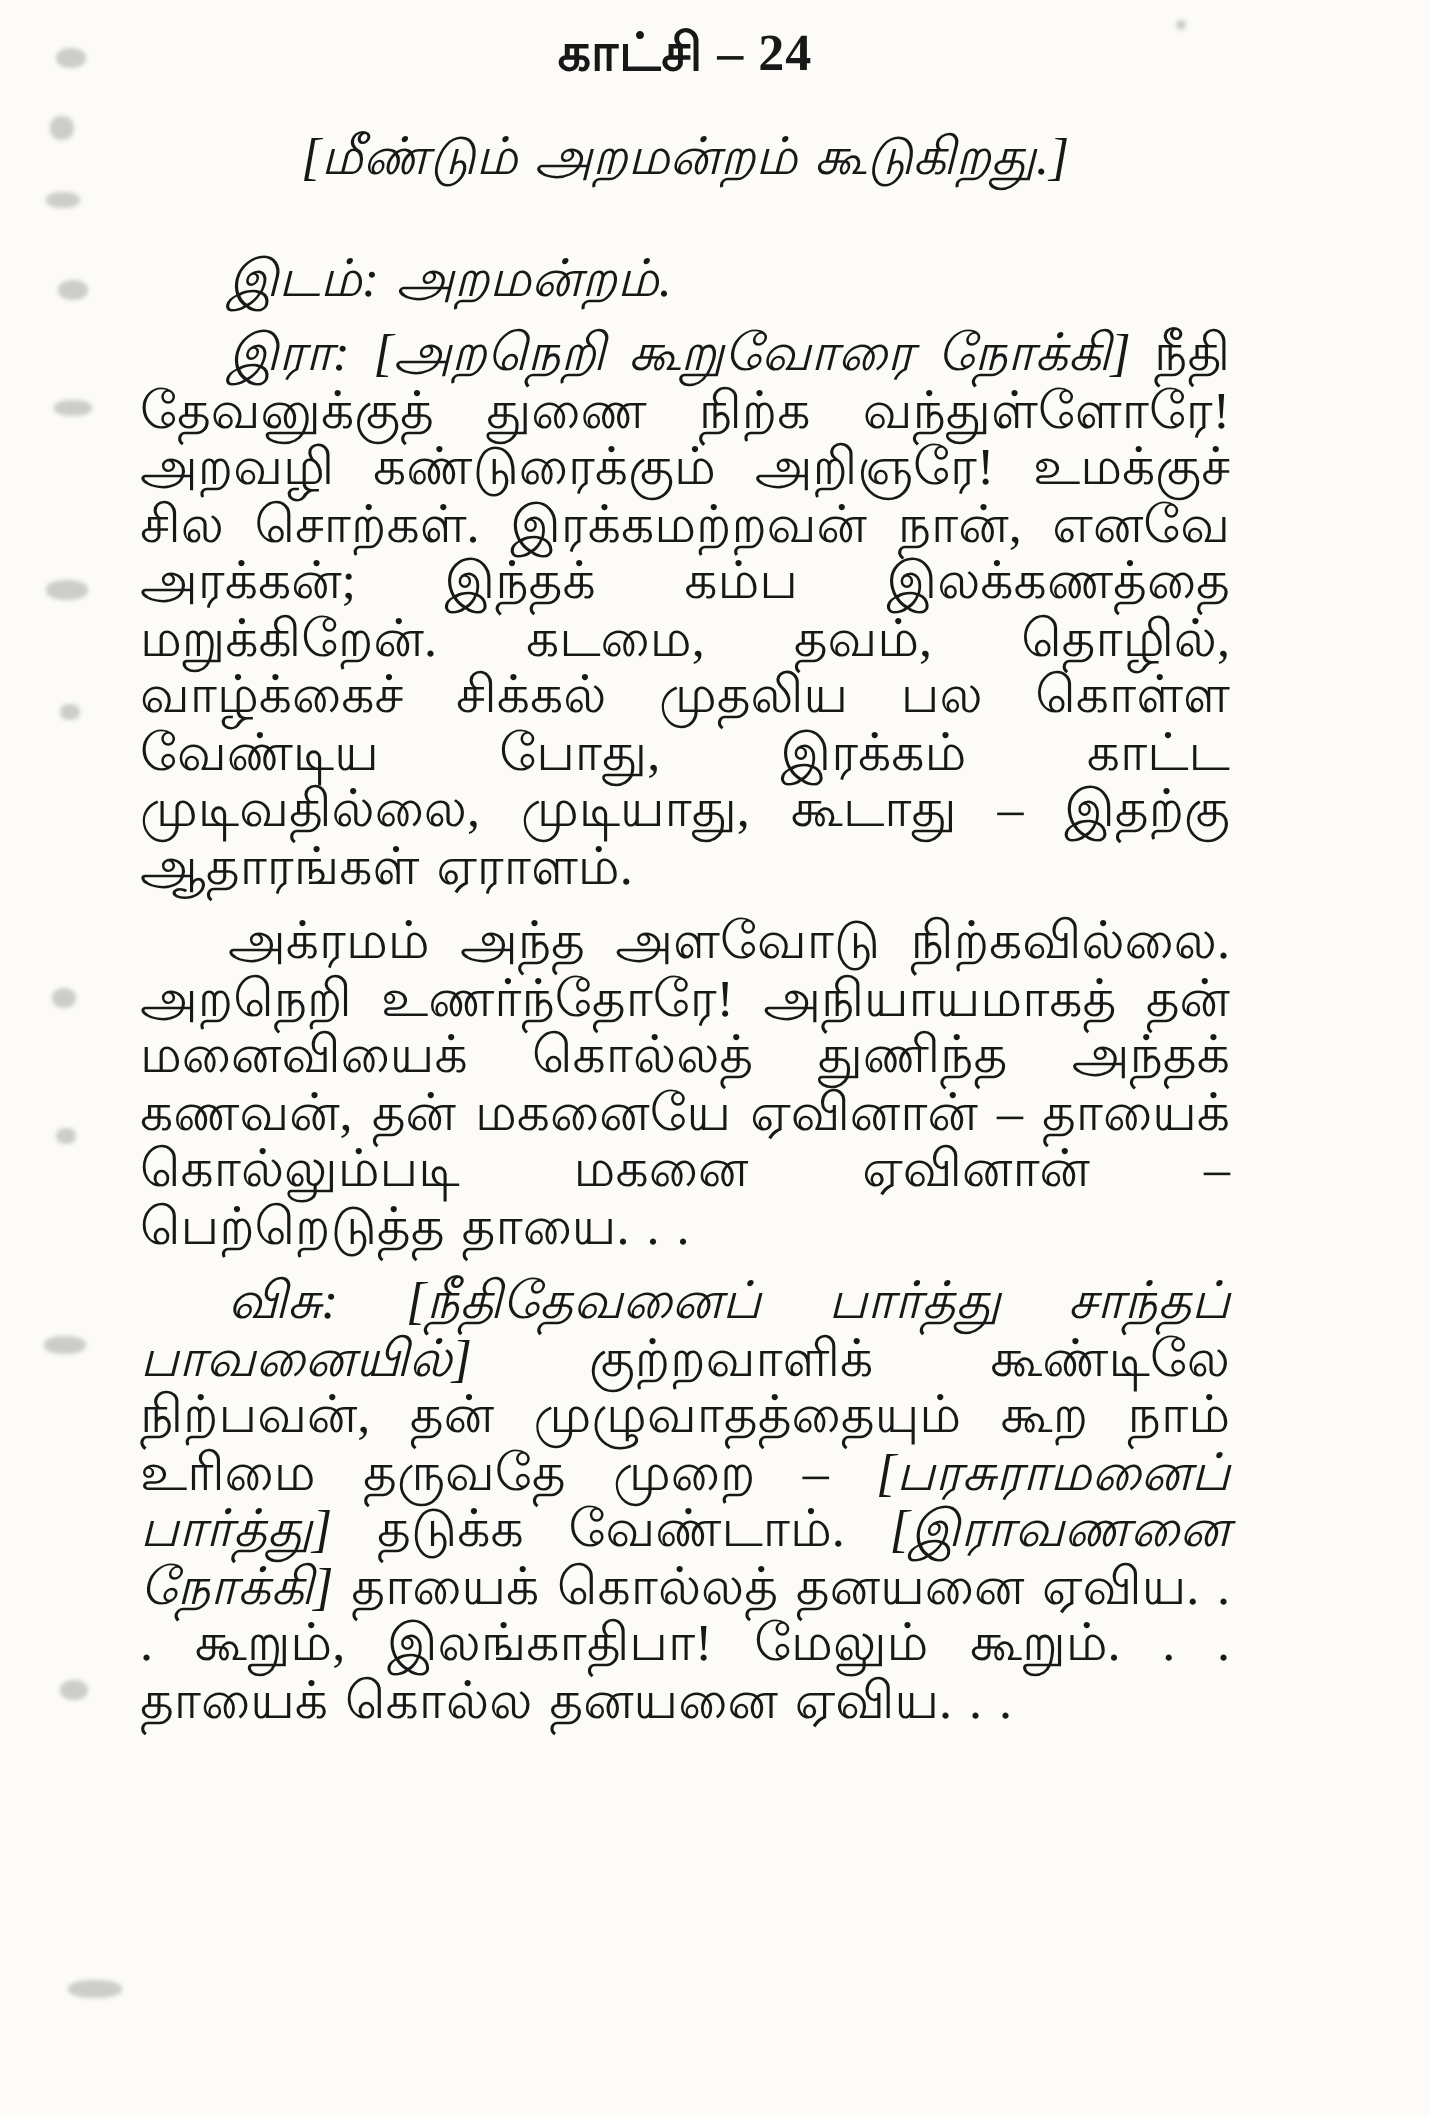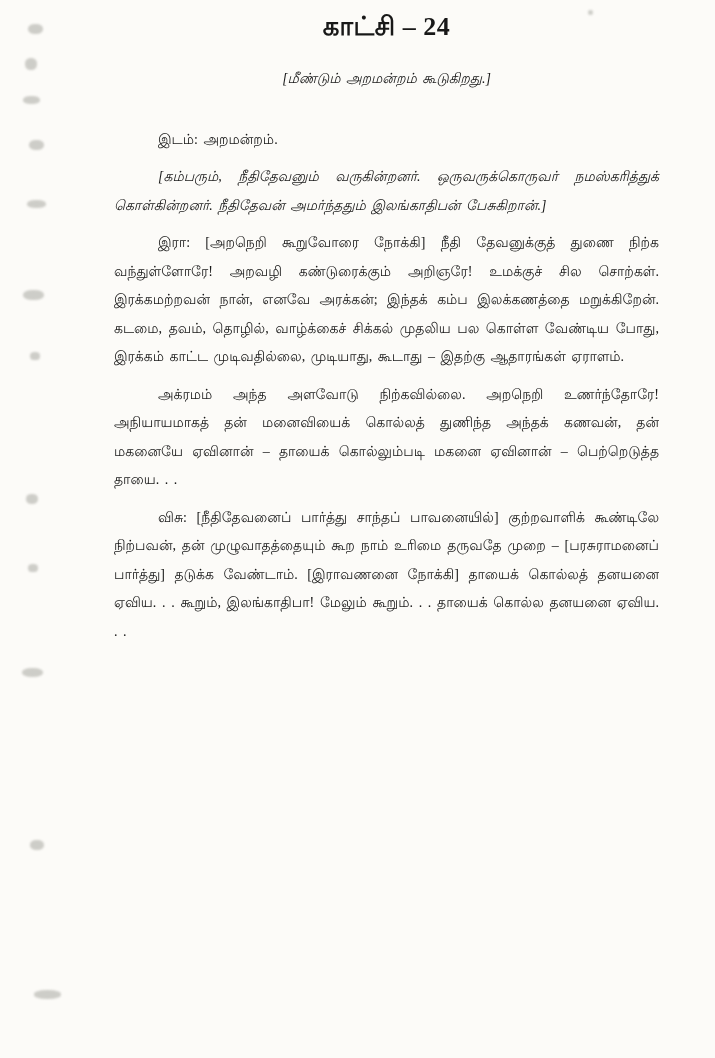--- a/index.html
+++ b/index.html
@@ -12,48 +12,47 @@
     background:var(--paper);
     font-family:"Liberation Serif","DejaVu Serif",serif;
     color:var(--ink);
     overflow:hidden;
   }
   .page{
     position:relative;
     width:655px;height:1058px;
     background:var(--paper);
     overflow:hidden;
-    padding-left:44px;
   }
   .content{
     position:relative;
     padding:12px 40px 0 70px;
   }
   h1.scene-title{
     margin:0 0 20px 0;
     text-align:center;
     font-size:26px;
     font-weight:bold;
     letter-spacing:.5px;
   }
   p{
     margin:0 0 9px 0;
-    font-size:14px;
+    font-size:26px;
     line-height:28.5px;
     text-align:justify;
     text-indent:44px;
     word-spacing:2px;
   }
   p.center-direction{
     text-align:center;
     text-indent:0;
     font-style:italic;
     margin:0 0 11px 0;
   }
-  .italic{margin-top:32px;}
+  .italic{font-style:italic;margin-top:32px;}
   p.stage-direction{font-style:italic;}
   
   .smudge{
     position:absolute;
     background:#a0a099;
     opacity:.5;
     filter:blur(1.1px);
     border-radius:45%;
   }
   .s1 {left:28px;top:24px;width:15px;height:10px;}
@@ -91,21 +90,20 @@
 
   <div class="content">
 
     <h1 class="scene-title">காட்சி – 24</h1>
 
     <p class="center-direction">[மீண்டும் அறமன்றம் கூடுகிறது.]</p>
 
     <p class="italic">இடம்: அறமன்றம்.</p>
 
 
-    <p class="stage-direction">[கம்பரும், நீதிதேவனும் வருகின்றனர். ஒருவருக்கொருவர் நமஸ்கரித்துக் கொள்கின்றனர். நீதிதேவன் அமர்ந்ததும் இலங்காதிபன் பேசுகிறான்.]</p>
 
     <p>
       <span class="italic">இரா: [அறநெறி கூறுவோரை நோக்கி]</span><span> நீதி தேவனுக்குத் துணை நிற்க வந்துள்ளோரே! அறவழி கண்டுரைக்கும் அறிஞரே! உமக்குச் சில சொற்கள். இரக்கமற்றவன் நான், எனவே அரக்கன்; இந்தக் கம்ப இலக்கணத்தை மறுக்கிறேன். கடமை, தவம், தொழில், வாழ்க்கைச் சிக்கல் முதலிய பல கொள்ள வேண்டிய போது, இரக்கம் காட்ட முடிவதில்லை, முடியாது, கூடாது – இதற்கு ஆதாரங்கள் ஏராளம்.</span>
     </p>
 
 
 
     <p>அக்ரமம் அந்த அளவோடு நிற்கவில்லை. அறநெறி உணர்ந்தோரே! அநியாயமாகத் தன் மனைவியைக் கொல்லத் துணிந்த அந்தக் கணவன், தன் மகனையே ஏவினான் – தாயைக் கொல்லும்படி மகனை ஏவினான் – பெற்றெடுத்த தாயை. . .</p>
 
 

